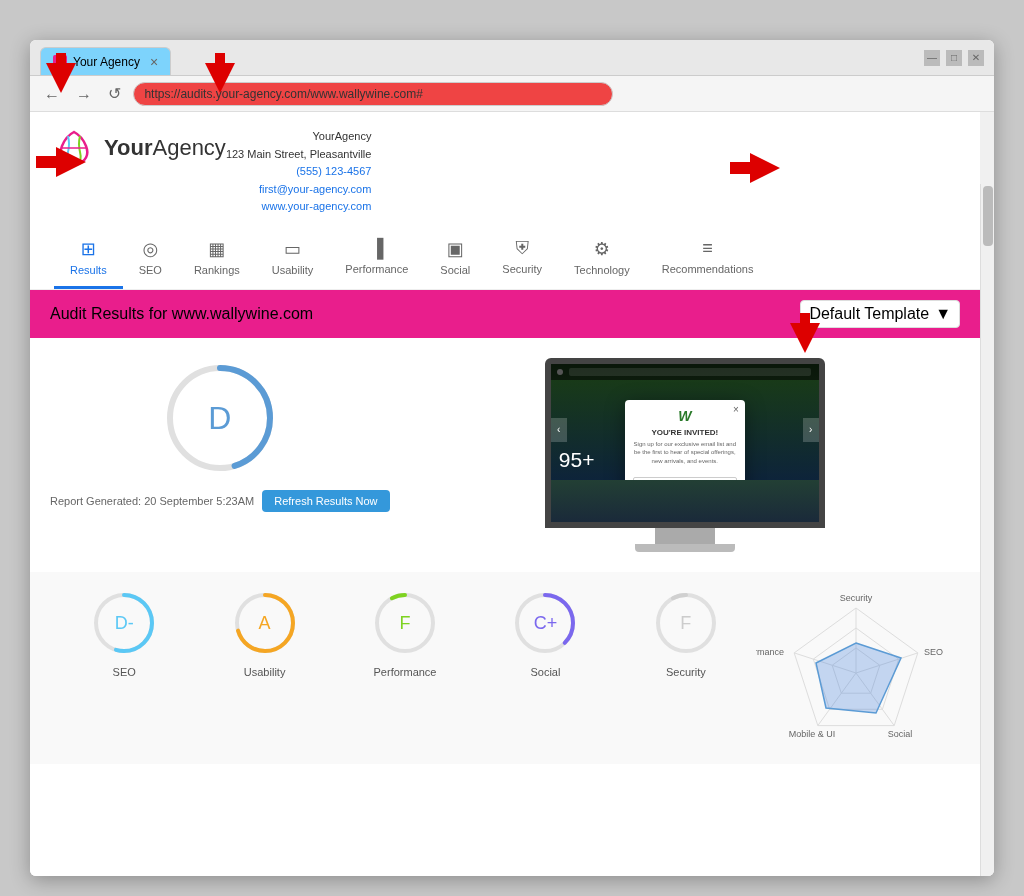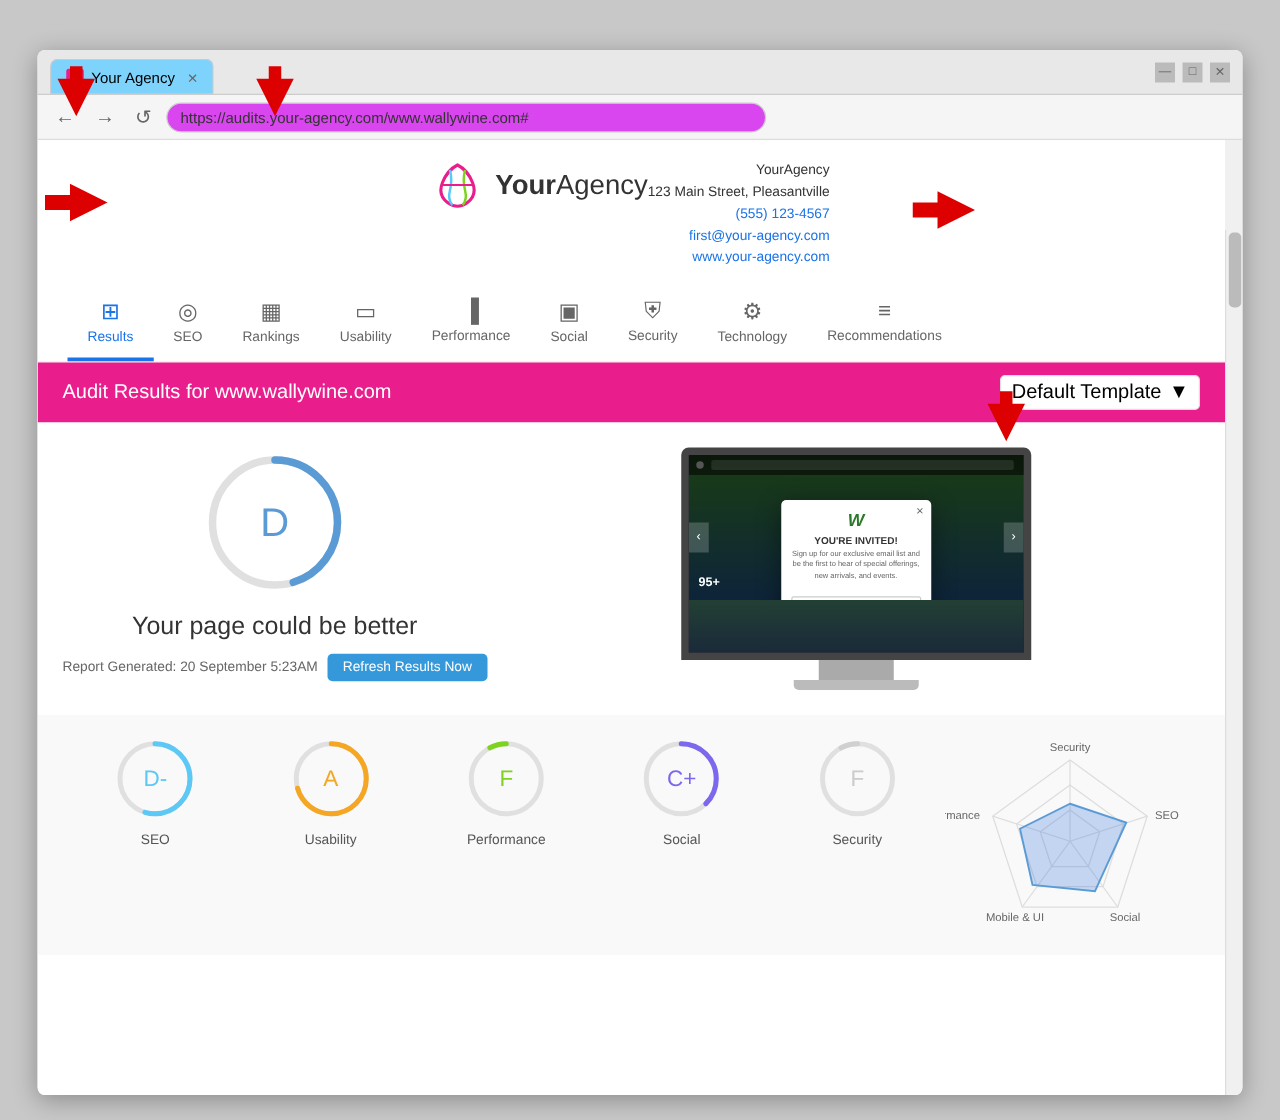--- a/index.html
+++ b/index.html
@@ -112,21 +112,21 @@
     }
 
     .address-bar {
       flex: 1;
       max-width: 480px;
       height: 24px;
       border: 1px solid #ccc;
       border-radius: 12px;
       padding: 0 10px;
       font-size: 12px;
-      background: #d946ef;
+      background: #ef4444;
       color: #333;
     }
 
     .scrollbar-area {
       position: absolute;
       right: 0;
       top: 72px;
       bottom: 0;
       width: 14px;
       background: #f0f0f0;
@@ -154,21 +154,21 @@
       top: 0;
       left: 0;
       right: 14px;
       bottom: 0;
       overflow: hidden;
     }
 
     
     .site-header {
       display: flex;
-      justify-content: center;
+      justify-content: flex-start;
       align-items: flex-start;
       padding: 16px 24px 8px;
       background: #fff;
     }
 
     .logo-area {
       display: flex;
       align-items: center;
       gap: 10px;
     }
@@ -237,21 +237,21 @@
     .audit-banner {
       background: #e91e8c;
       display: flex;
       justify-content: space-between;
       align-items: center;
       padding: 10px 20px;
       margin: 0;
     }
 
     .audit-banner-title {
-      color: #ffffff;
+      color: #000000;
       font-size: 16px;
       font-weight: 500;
     }
 
     .template-select {
       background: #fff;
       border: 1px solid #ddd;
       border-radius: 4px;
       padding: 4px 8px;
       font-size: 16px;
@@ -392,22 +392,22 @@
       justify-content: center;
       position: relative;
       overflow: hidden;
     }
 
     .number-badge {
       position: absolute;
       bottom: 8px;
       left: 8px;
       color: #fff;
-      font-size: 10px;
-      font-weight: bold;
+      font-size: 21px;
+      font-weight: normal;
     }
 
     .monitor-carousel-arrow {
       position: absolute;
       top: 50%;
       transform: translateY(-50%);
       background: rgba(255,255,255,0.2);
       color: #fff;
       width: 16px;
       height: 24px;
@@ -684,21 +684,20 @@
         <div class="score-section">
           <div class="score-circle-container">
             <svg class="score-circle-svg" viewBox="0 0 120 120">
 
               <circle cx="60" cy="60" r="50" fill="none" stroke="#e0e0e0" stroke-width="6"></circle>
 
               <circle cx="60" cy="60" r="50" fill="none" stroke="#5b9bd5" stroke-width="6" stroke-dasharray="220 314" stroke-dashoffset="78" stroke-linecap="round" transform="rotate(-90 60 60)"></circle>
             </svg>
             <div class="score-letter">D</div>
           </div>
-          <div class="score-title">Your page could be better</div>
           <div class="report-info">
             <span>Report Generated: 20 September 5:23AM</span>
             <button class="refresh-btn">Refresh Results Now</button>
           </div>
         </div>
 
         <div class="monitor-mockup">
           <div class="monitor">
             <div class="monitor-screen">
               <div class="monitor-website">

